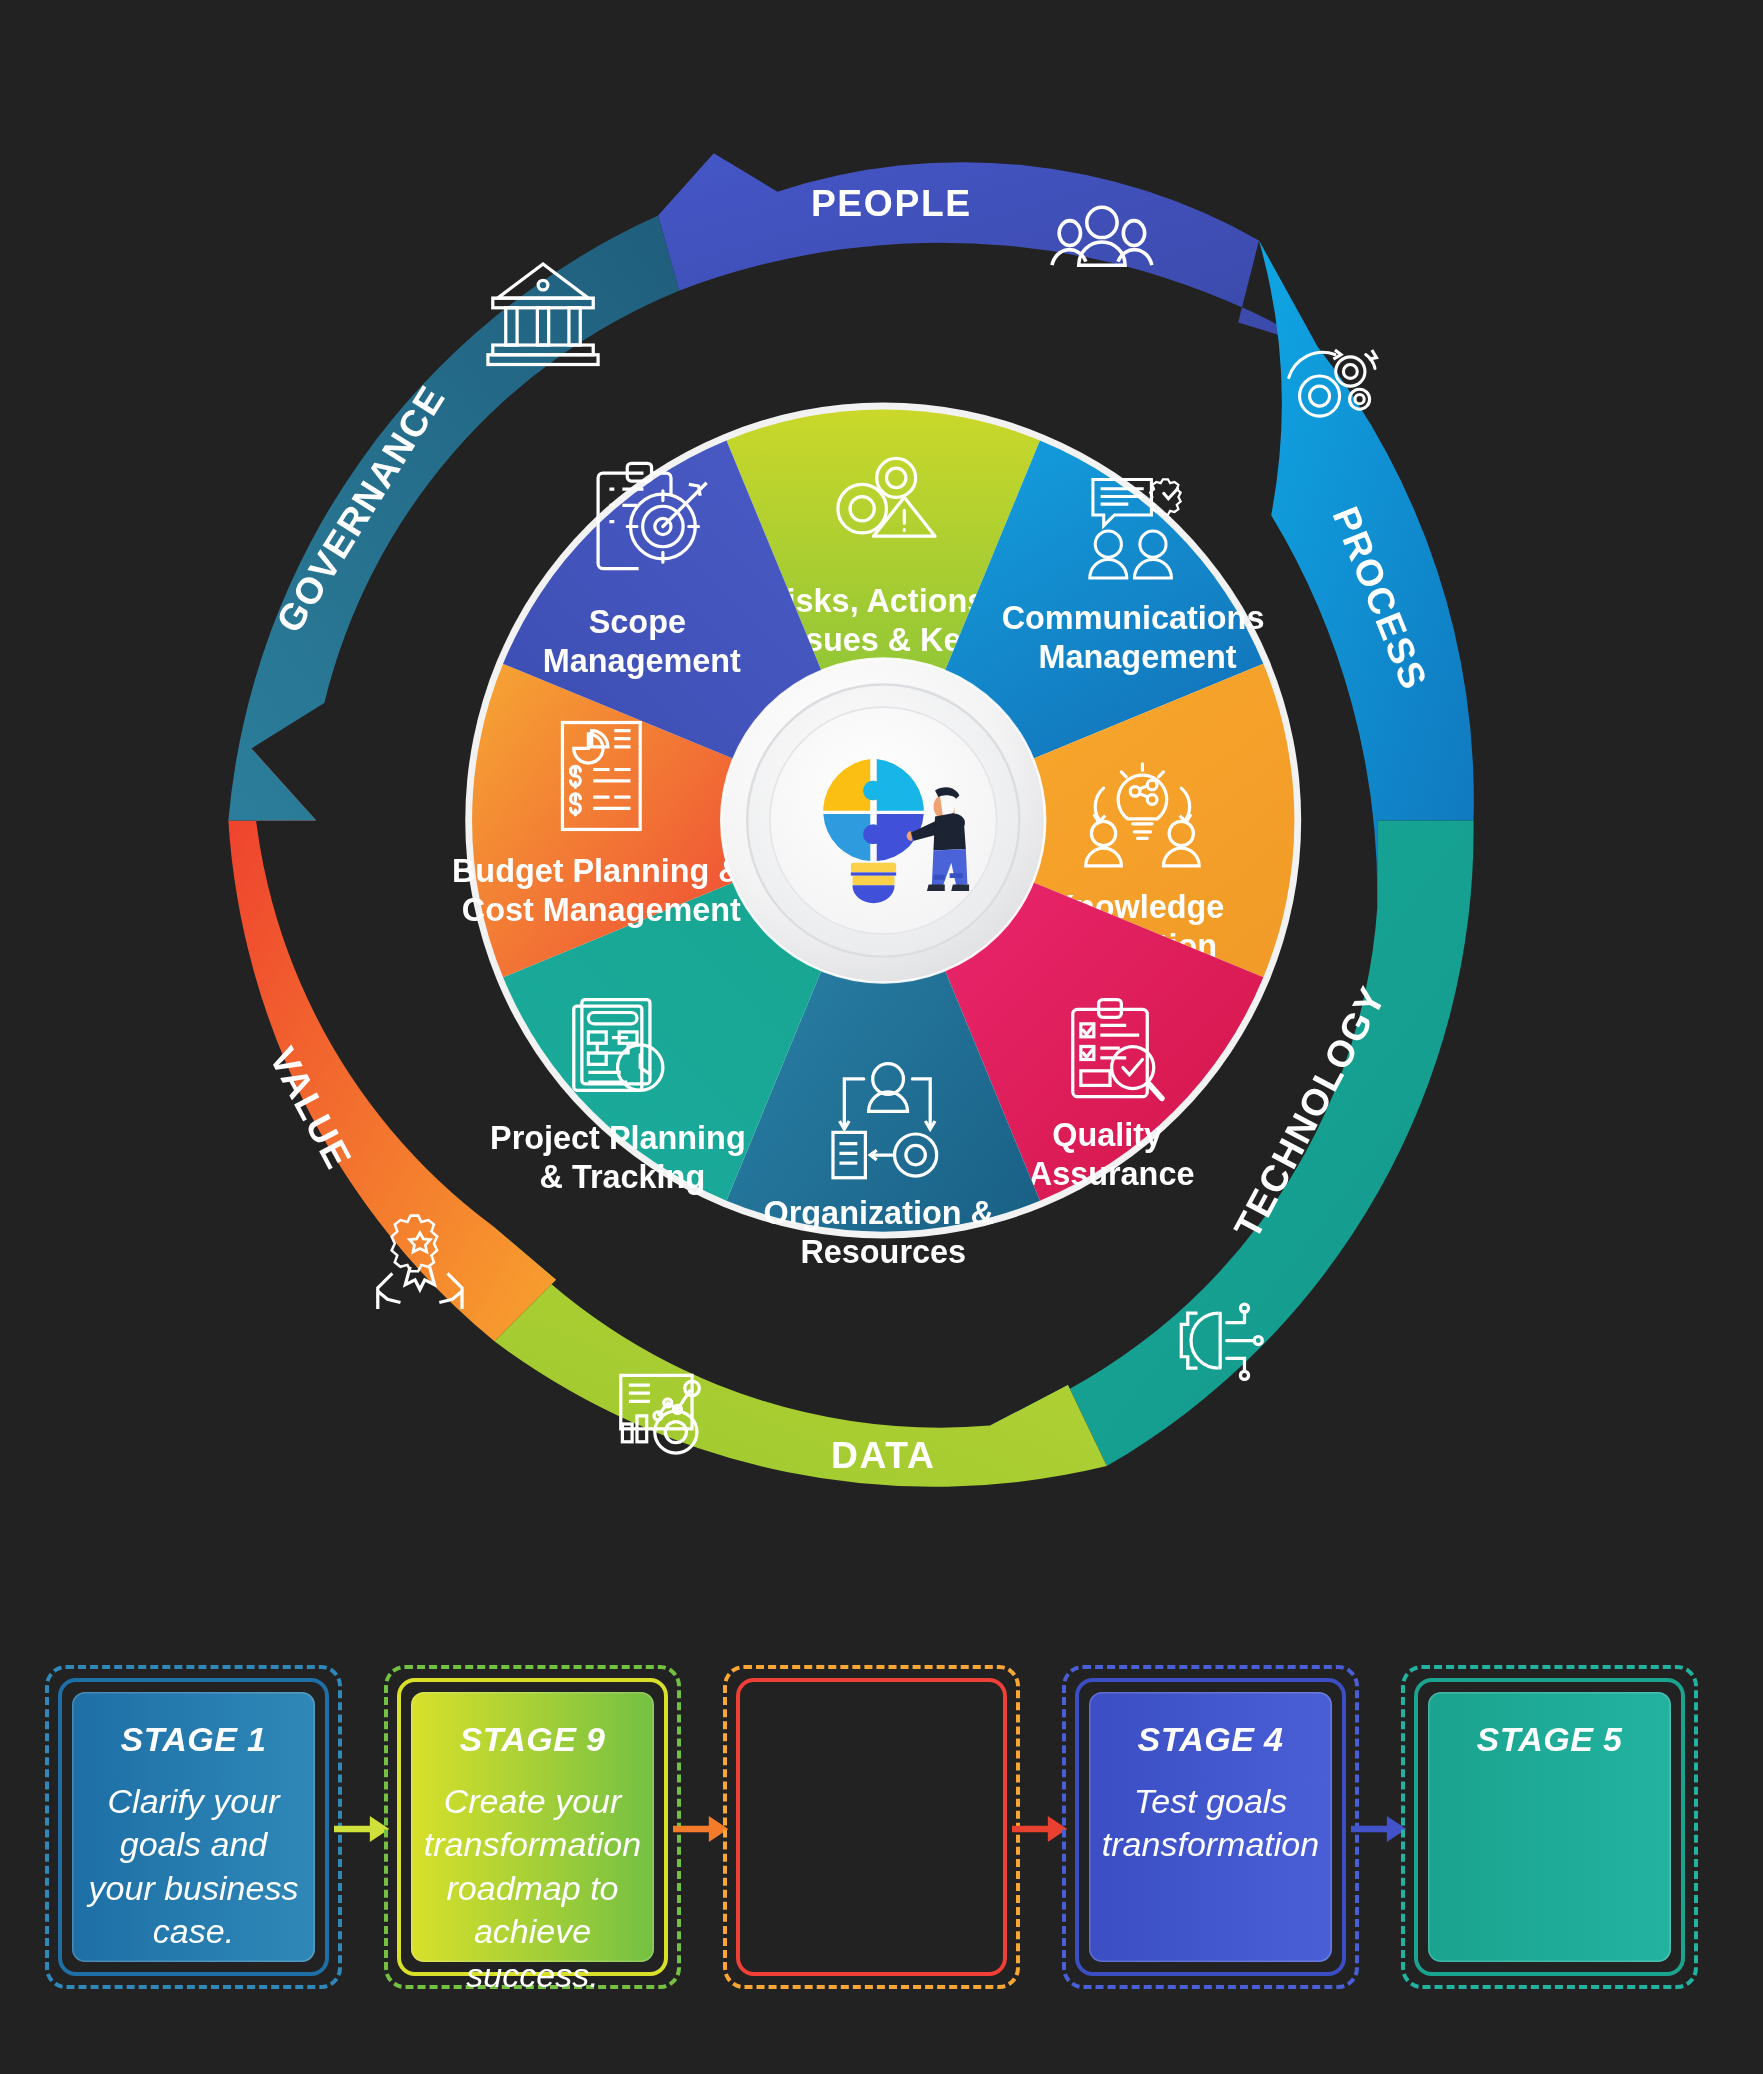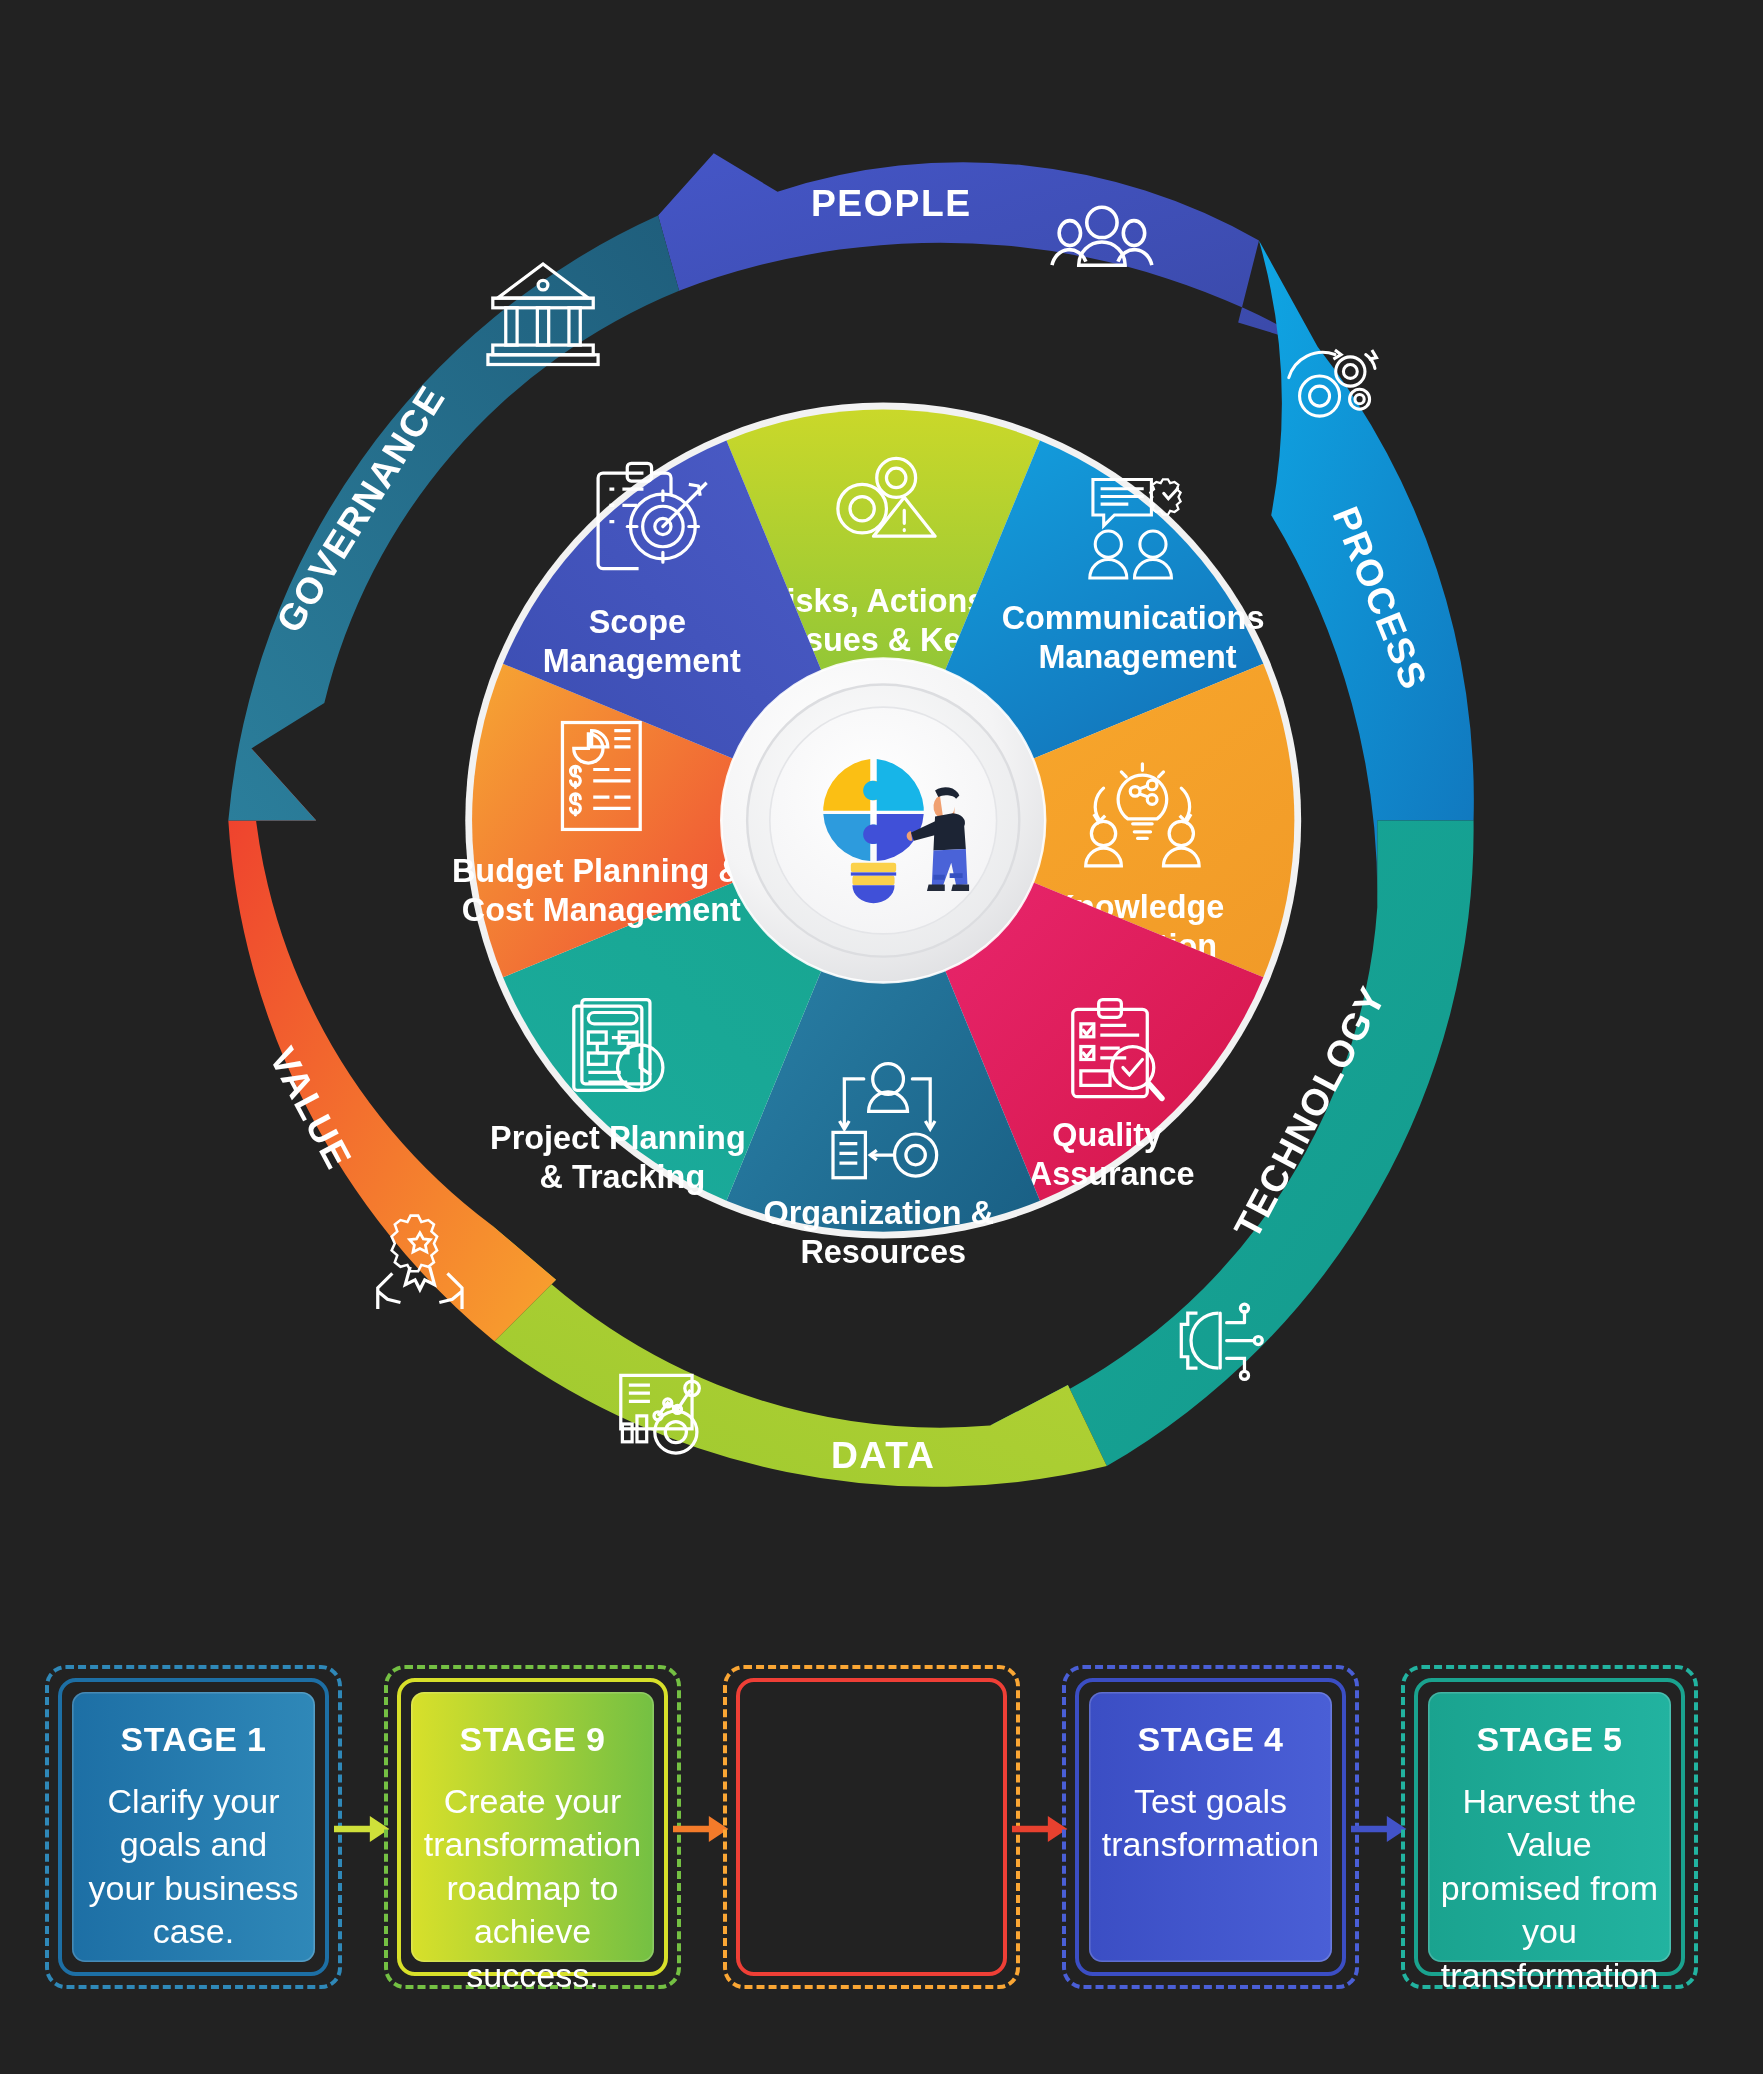--- a/index.html
+++ b/index.html
@@ -53,20 +53,21 @@
   }
   .stage-card {
     position: absolute; left: 27px; top: 27px; right: 27px; bottom: 27px;
     border-radius: 13px;
     background: linear-gradient(to right, var(--c1), var(--c2));
     display: flex; flex-direction: column;
     align-items: center; justify-content: flex-start;
     padding: 27.5px 14.6px 14.6px 14.6px;
     text-align: center;
     box-shadow: inset 0 0 0 1.6px rgba(255,255,255,0.18);
+    font-style: italic;
   }
   .stage-title {
     color: #ffffff; font-weight: bold;
     font-size: 34px; letter-spacing: 0.4px;
     margin-bottom: 21px;
   }
   .stage-desc {
     color: #ffffff; font-size: 34px; line-height: 1.28;
     font-weight: normal;
   }
@@ -554,19 +555,18 @@
       <svg width="57" height="36" viewBox="0 0 70 44">
           <path d="M 0 18 H 44 V 6 L 68 22 L 44 38 V 26 H 0 Z" fill="#4253c9"></path>
         </svg>
     </div>
 
     <div class="stage-wrap" style="--c1:#1aa38f; --c2:#22b3a0;">
       <div class="stage-dashed"></div>
       <div class="stage-solid"></div>
       <div class="stage-card">
         <div class="stage-title">STAGE 5</div>
-        <div class="stage-desc">Harvest the Value promised from you transformation</div>
       </div>
     </div>
 
   </div>
 </div>
 
 
 </body></html>

